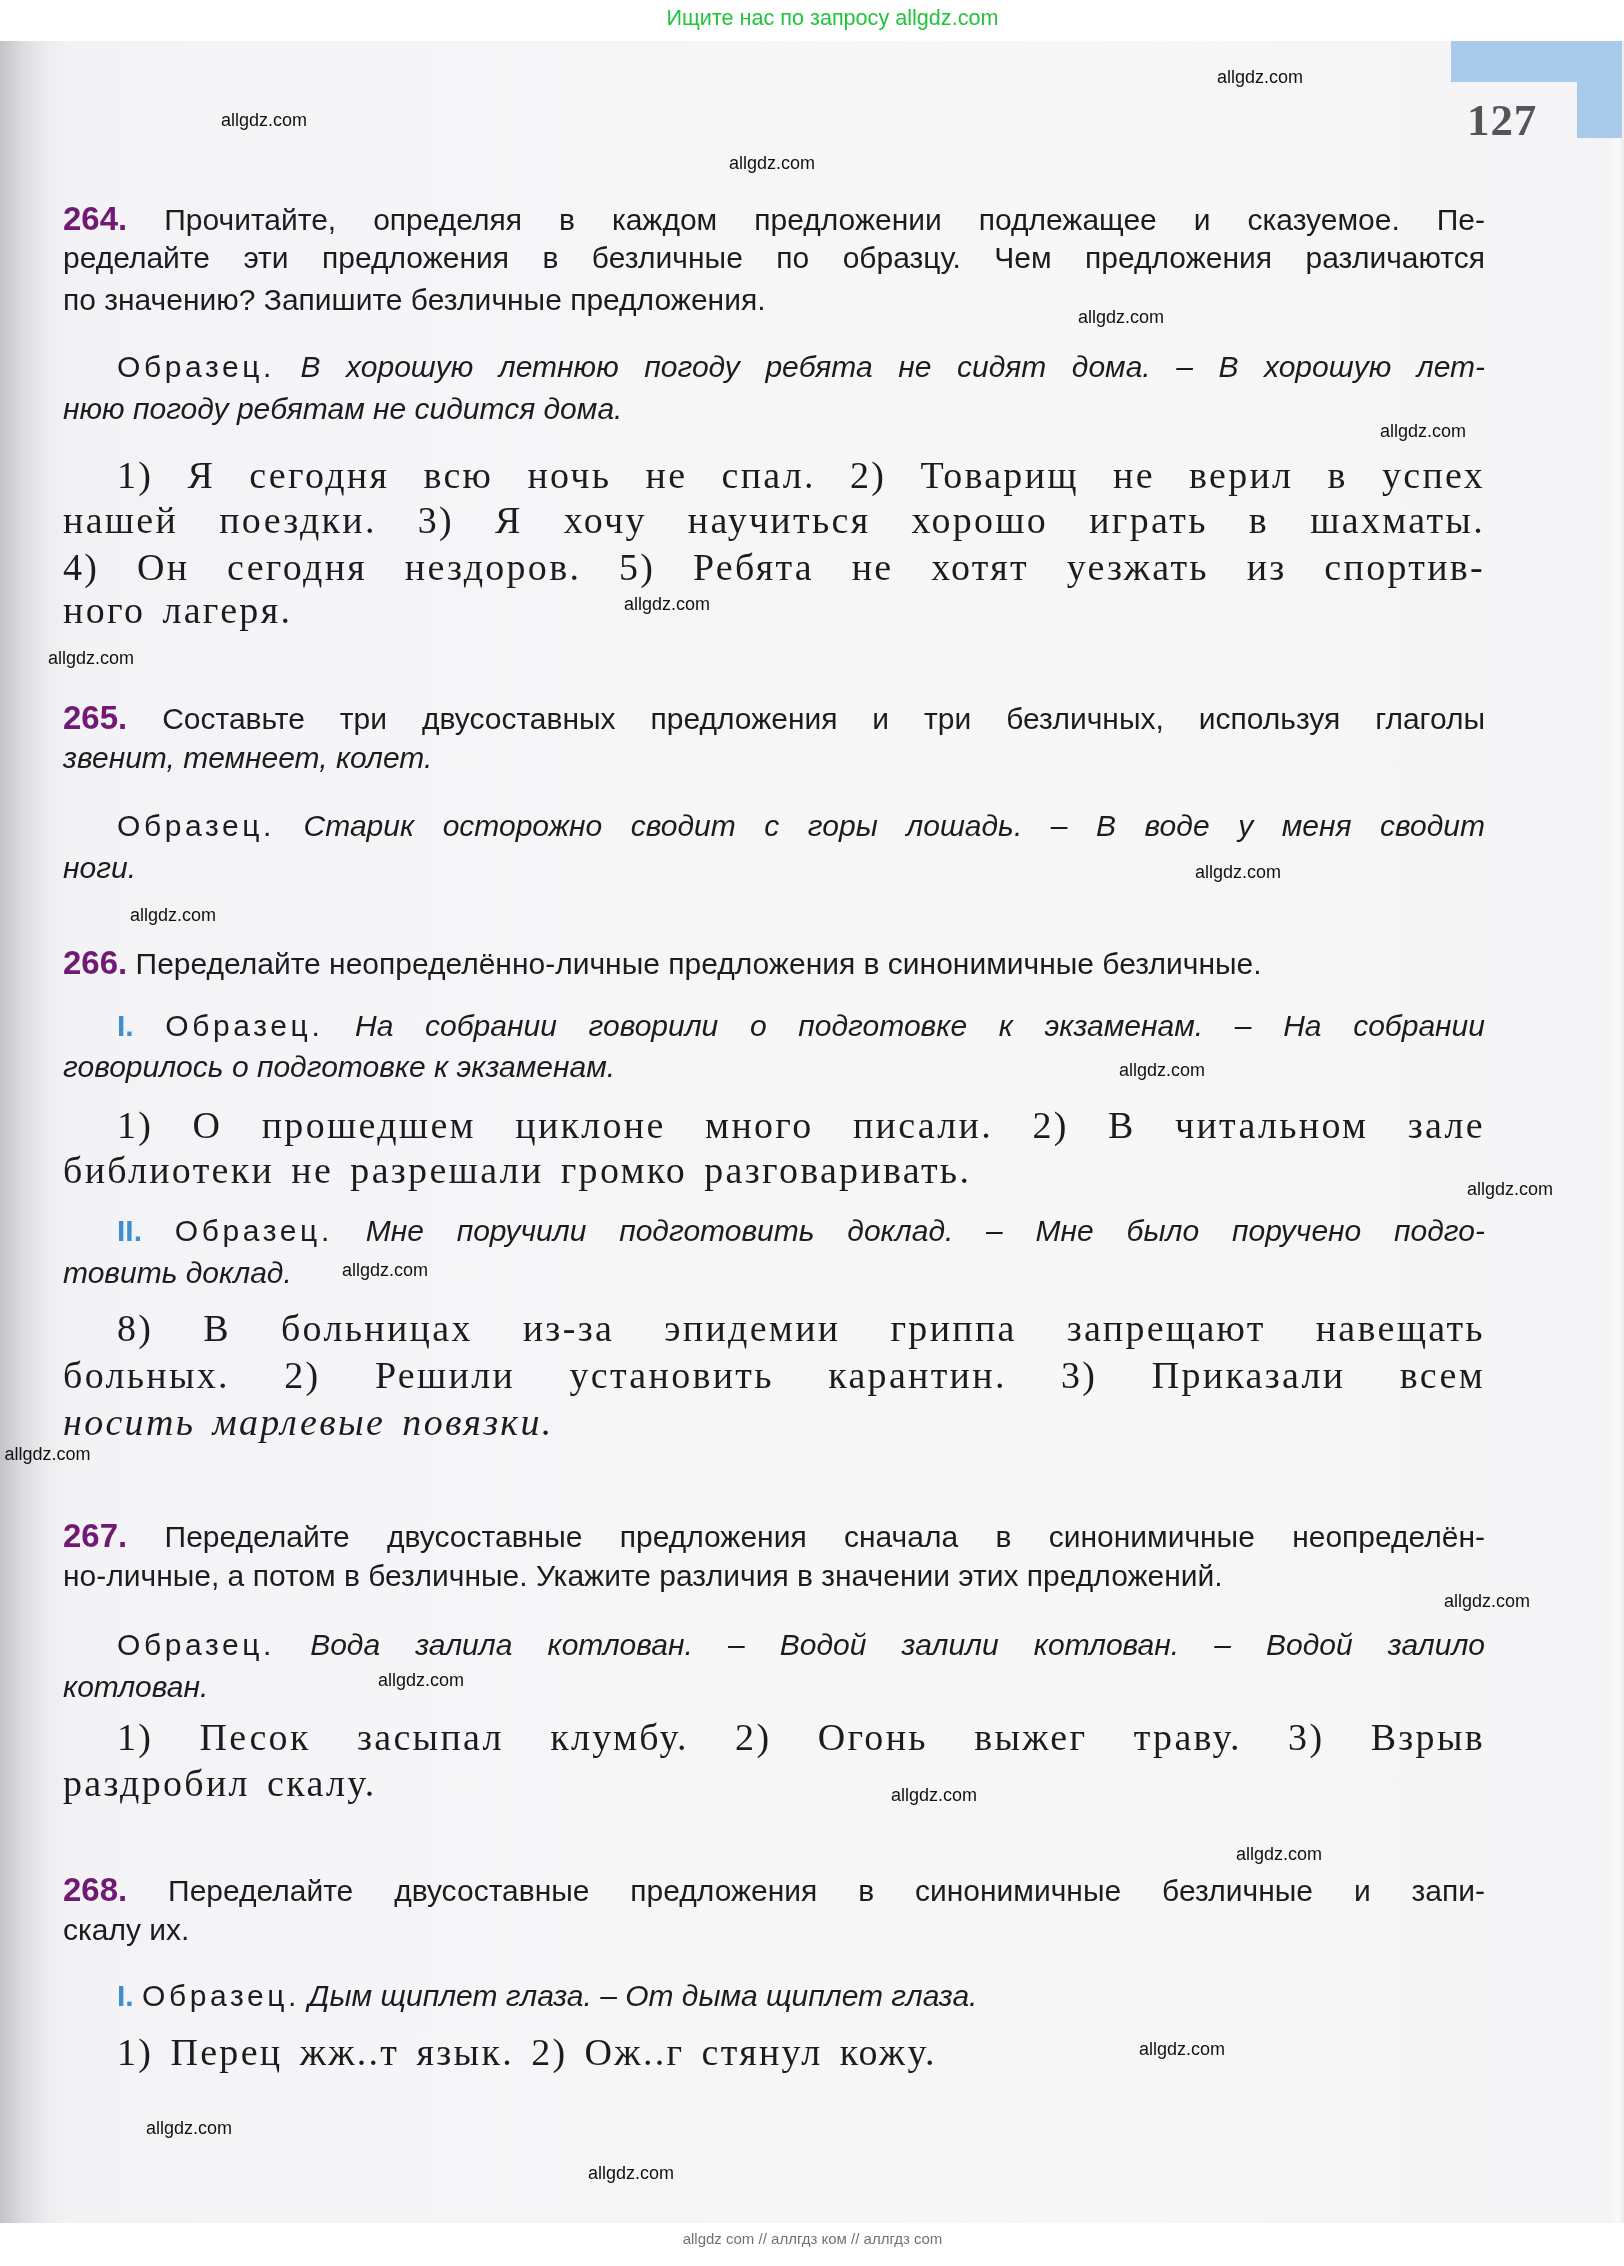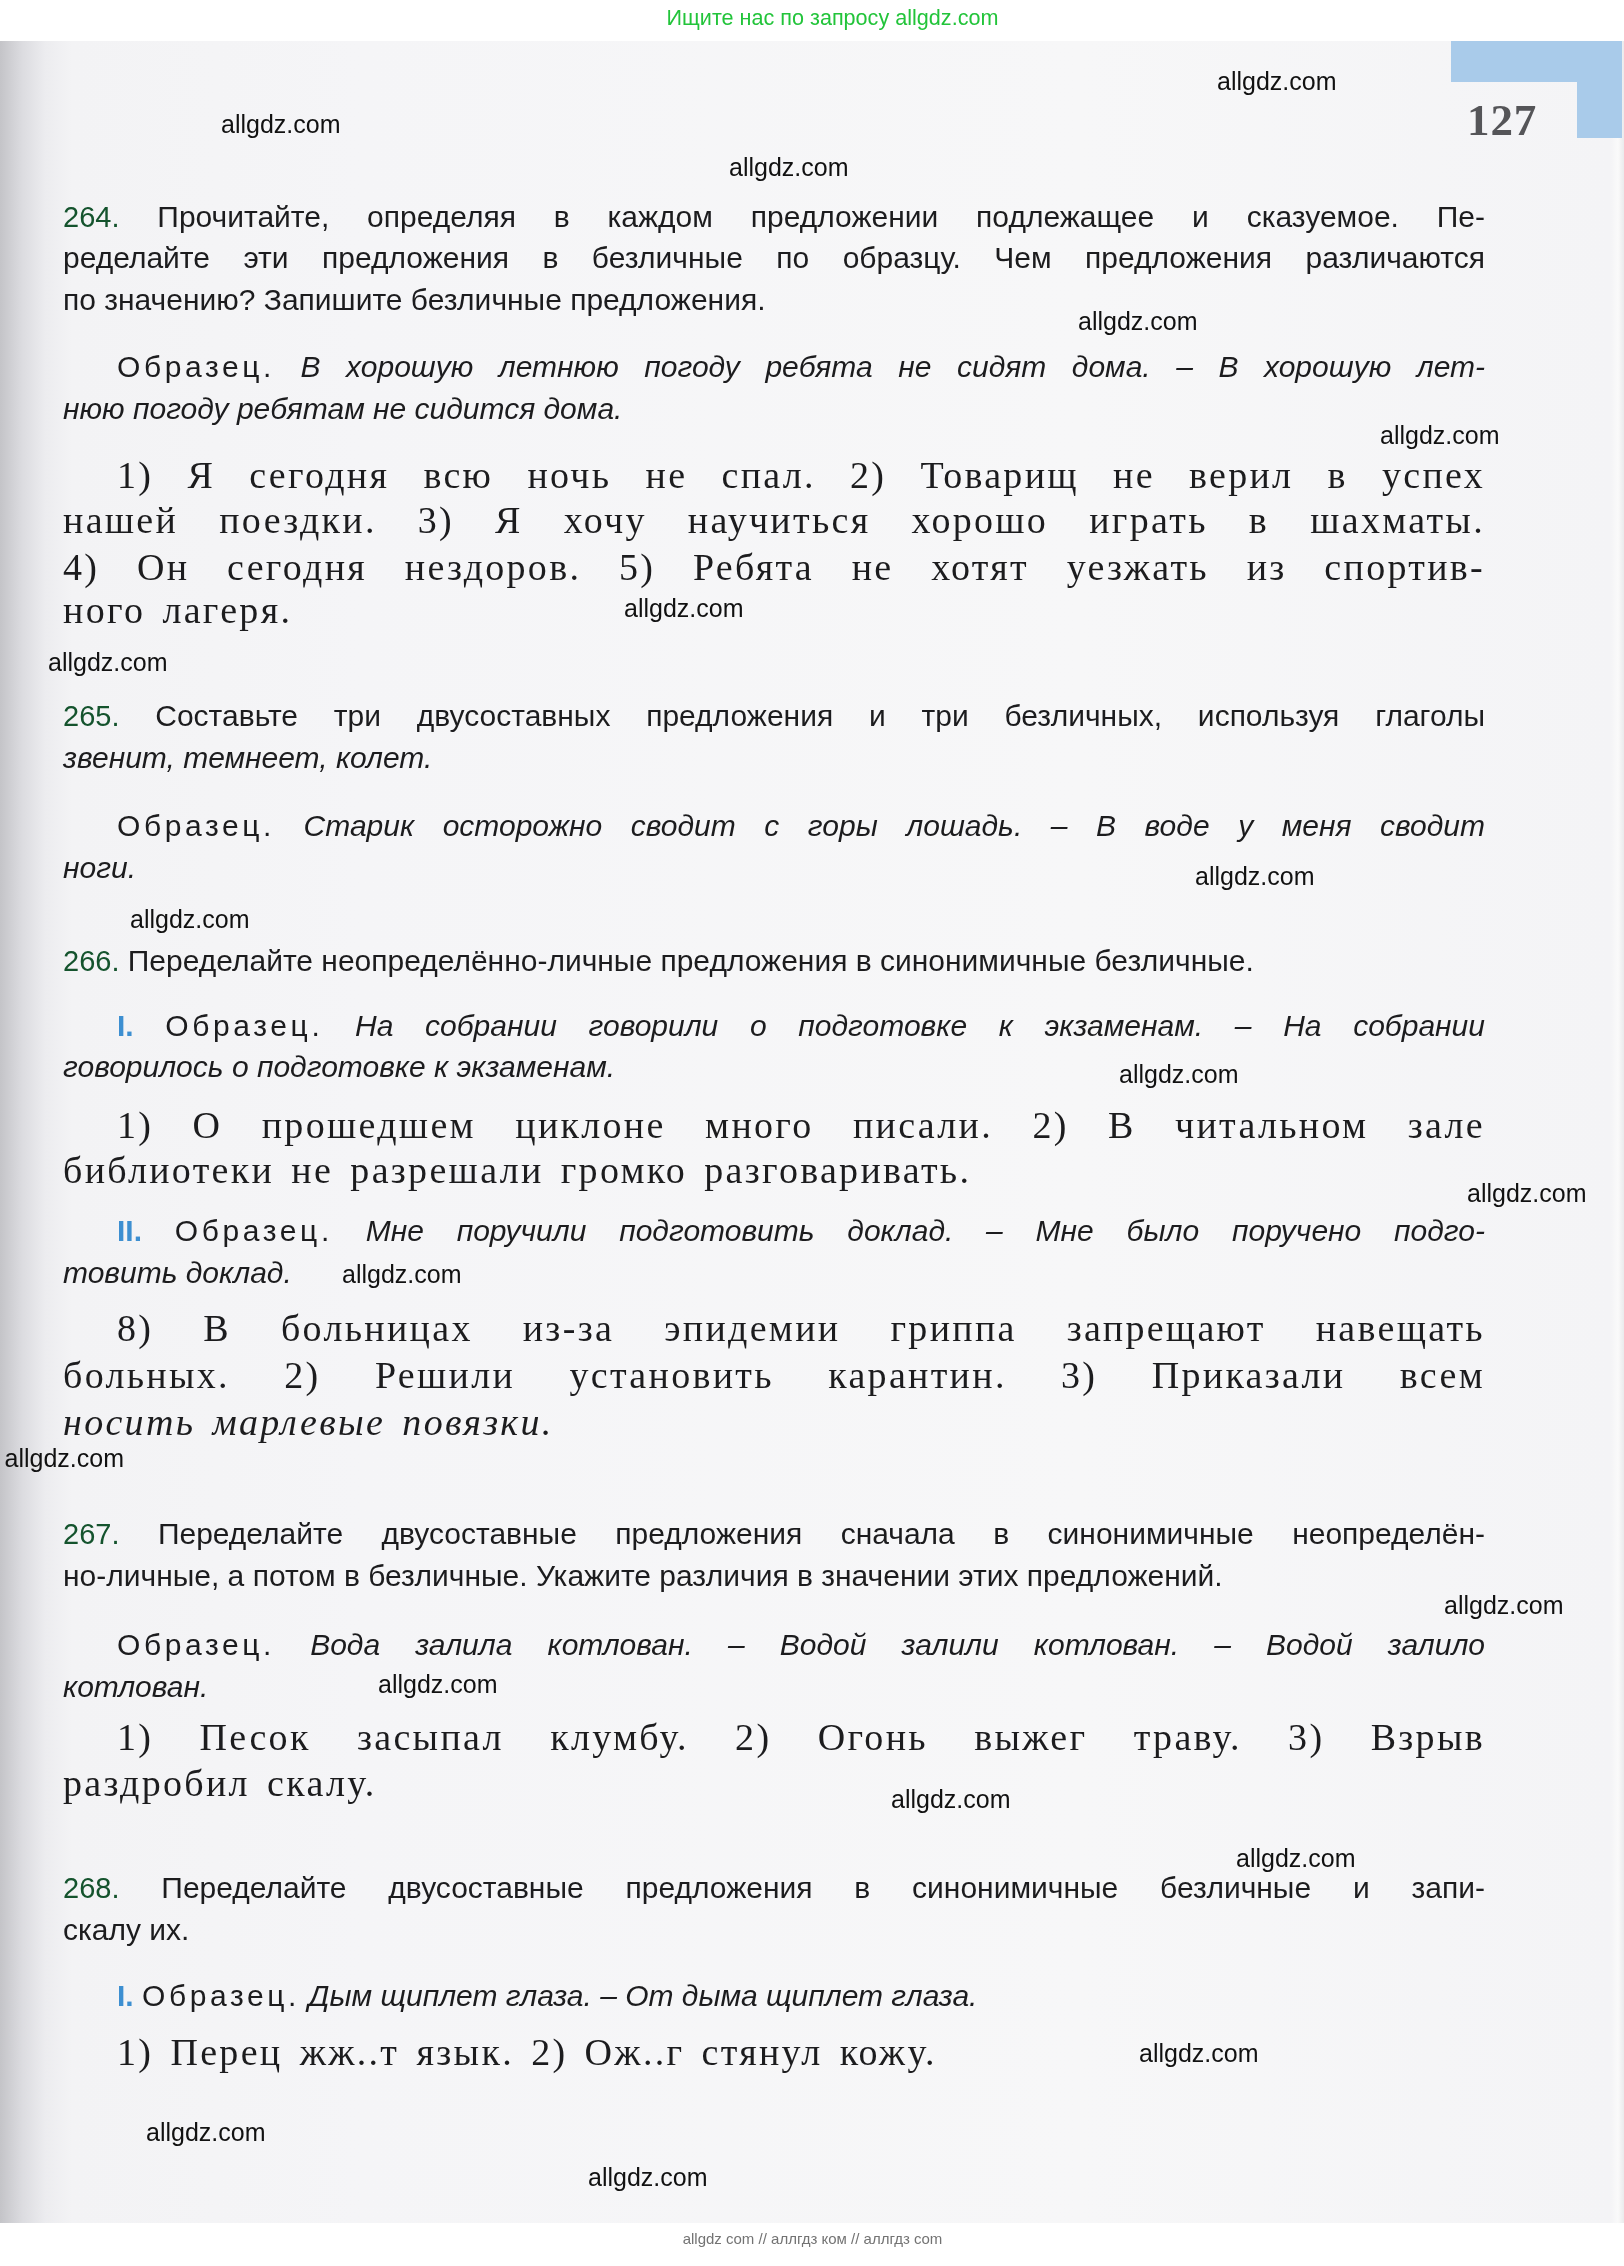--- a/index.html
+++ b/index.html
@@ -10,24 +10,24 @@
     background: linear-gradient(to right, #c4c4c8 0px, #dcdce0 22.5px, #ececef 45px, #f3f3f5 72px, #f5f5f7 360px, #f7f7f8 1080px, #f4f4f6 1611px, #fafafa 1618px, #e8e8ea 1625px); }
   .blue-corner-top { position:absolute; left:1451px; top:41px; width:171px; height:41px; background:#a9cbea; }
   .blue-corner-side { position:absolute; left:1577px; top:41px; width:45px; height:97px; background:#a9cbea; }
   .page-number { position:absolute; left:1467px; top:94px; font-size:45px; font-weight:bold; color:#555558; font-family:Liberation Serif, serif; letter-spacing:0.9px; }
   .line { position:absolute; left:63px; white-space:nowrap; color:#1c1c1e; }
   .instr { font-family:"Liberation Sans", sans-serif; font-size:30px; }
   .sample { font-family:"Liberation Sans", sans-serif; font-size:30px; }
   .sample .lbl { letter-spacing:3.6px; }
   .sample .ex { font-style:italic; }
   .serif { font-family:"Liberation Serif", serif; font-size:38px; letter-spacing:2.3px; word-spacing:5.4px; }
-  .num { color:#14532d; font-weight:normal; font-size:29px; }
+  .num { color:#701a75; font-weight:bold; font-size:33px; }
   .roman { color:#3d8fd1; font-weight:bold; }
   .justify { width:1422px; text-align:justify; text-align-last:justify; }
-  .wm { position:absolute; font-family:"Liberation Sans", sans-serif; font-size:25px; color:#111; white-space:nowrap; }
+  .wm { position:absolute; font-family:"Liberation Sans", sans-serif; font-size:18px; color:#111; white-space:nowrap; }
   .footer { position:absolute; left:0; top:2223px; width:1625px; height:43px; background:#ffffff; text-align:center; }
   .footer span { display:inline-block; margin-top:7.2px; color:#737373; font-size:15px; font-family:"Liberation Sans", sans-serif; }
 </style>
 </head>
 <body>
 
 <div class="top-banner">
   <span>Ищите нас по запросу allgdz.com</span>
 </div>
 

